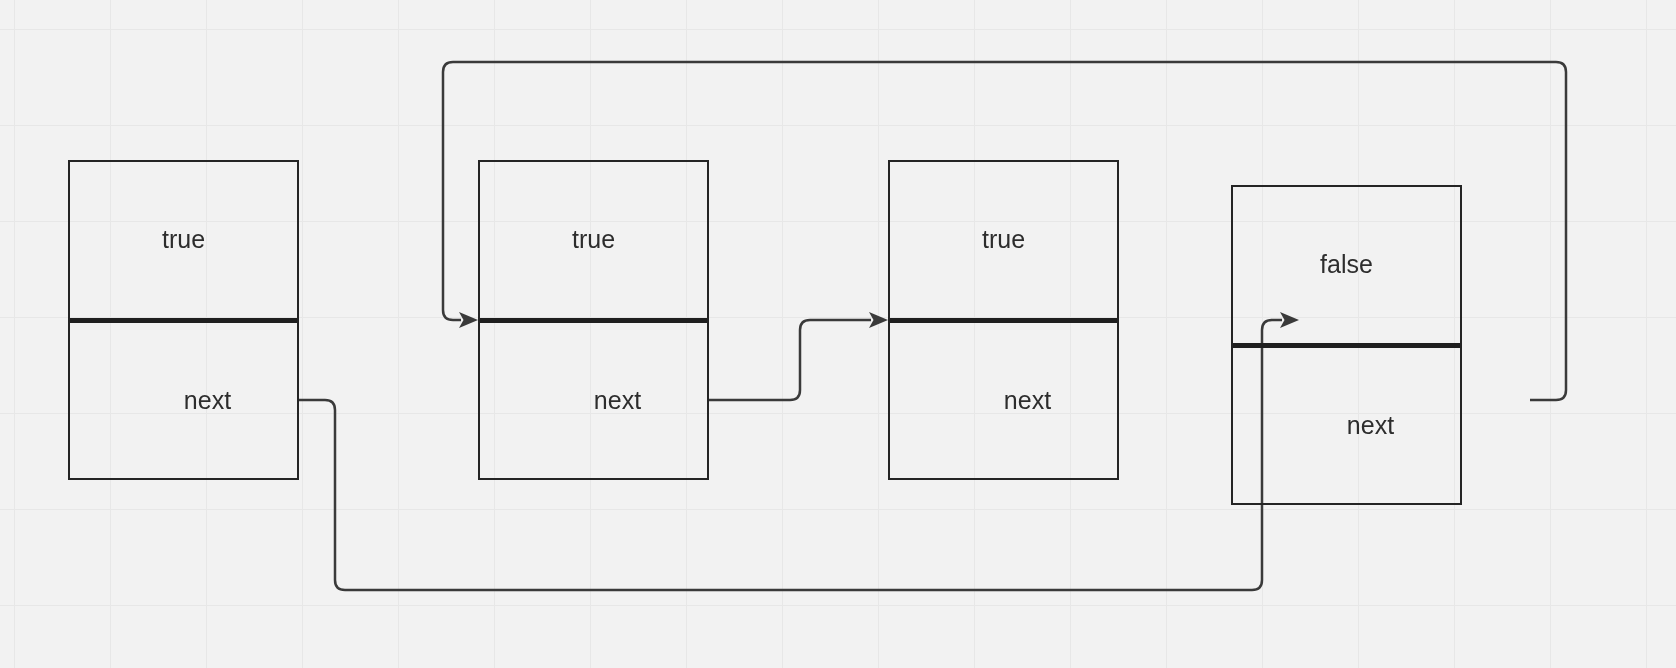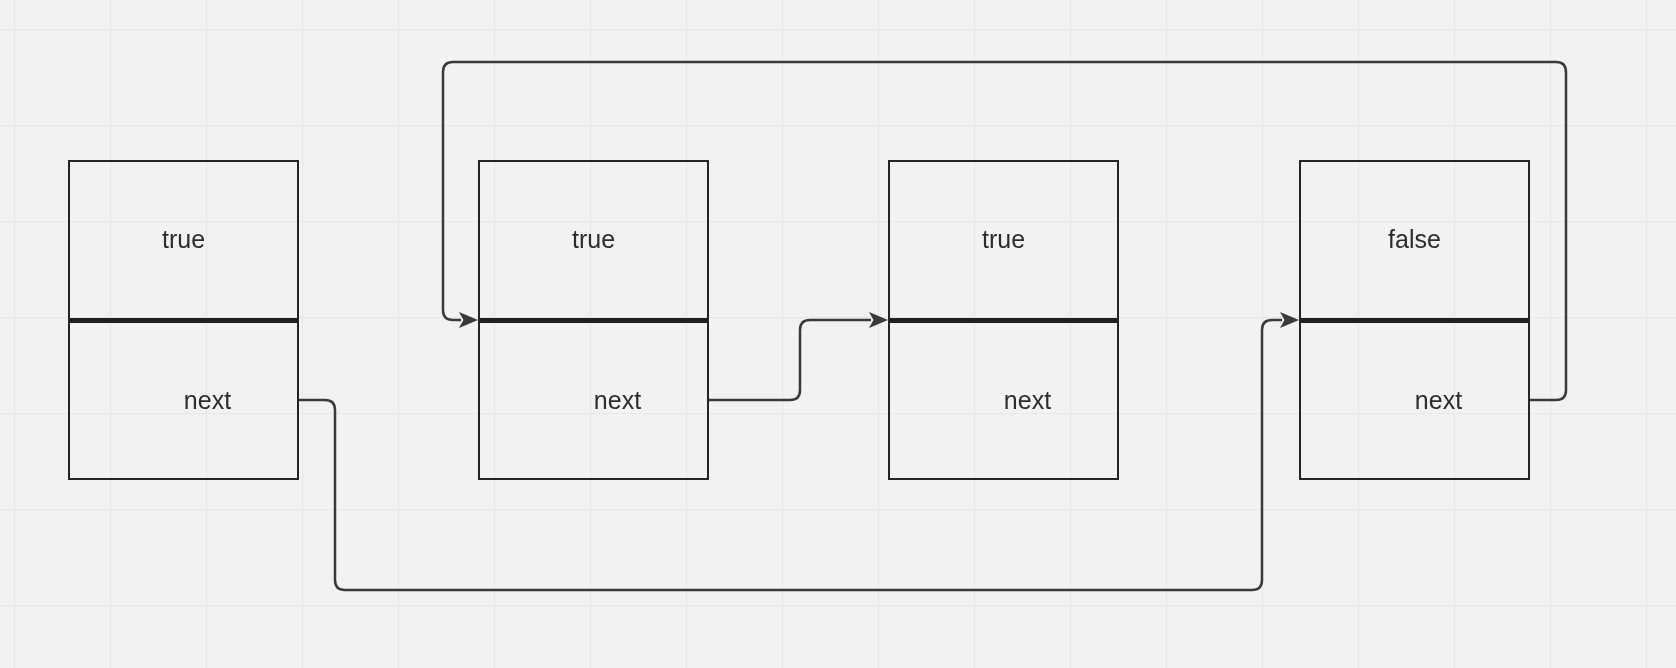--- a/index.html
+++ b/index.html
@@ -58,21 +58,21 @@
     color: #2d2d2d;
     box-sizing: border-box;
   }
   .node-cell.pointer-cell {
     border-top: 5px solid #1f1f1f;
     padding-left: 48px;
   }
   .node-1 { left: 68px; }
   .node-2 { left: 478px; }
   .node-3 { left: 888px; }
-  .node-4 { left: 1299px; }
+  .node-4 { left: 1231px; margin-top: 25px; }
 </style>
 </head>
 <body>
 
 <div class="canvas">
 
   <svg class="edges-layer" viewBox="0 0 1676 668" xmlns="http://www.w3.org/2000/svg">
 
     <g>
       <path class="edge-path" d="M 299 400 L 325 400 Q 335 400 335 410 L 335 580 Q 335 590 345 590

